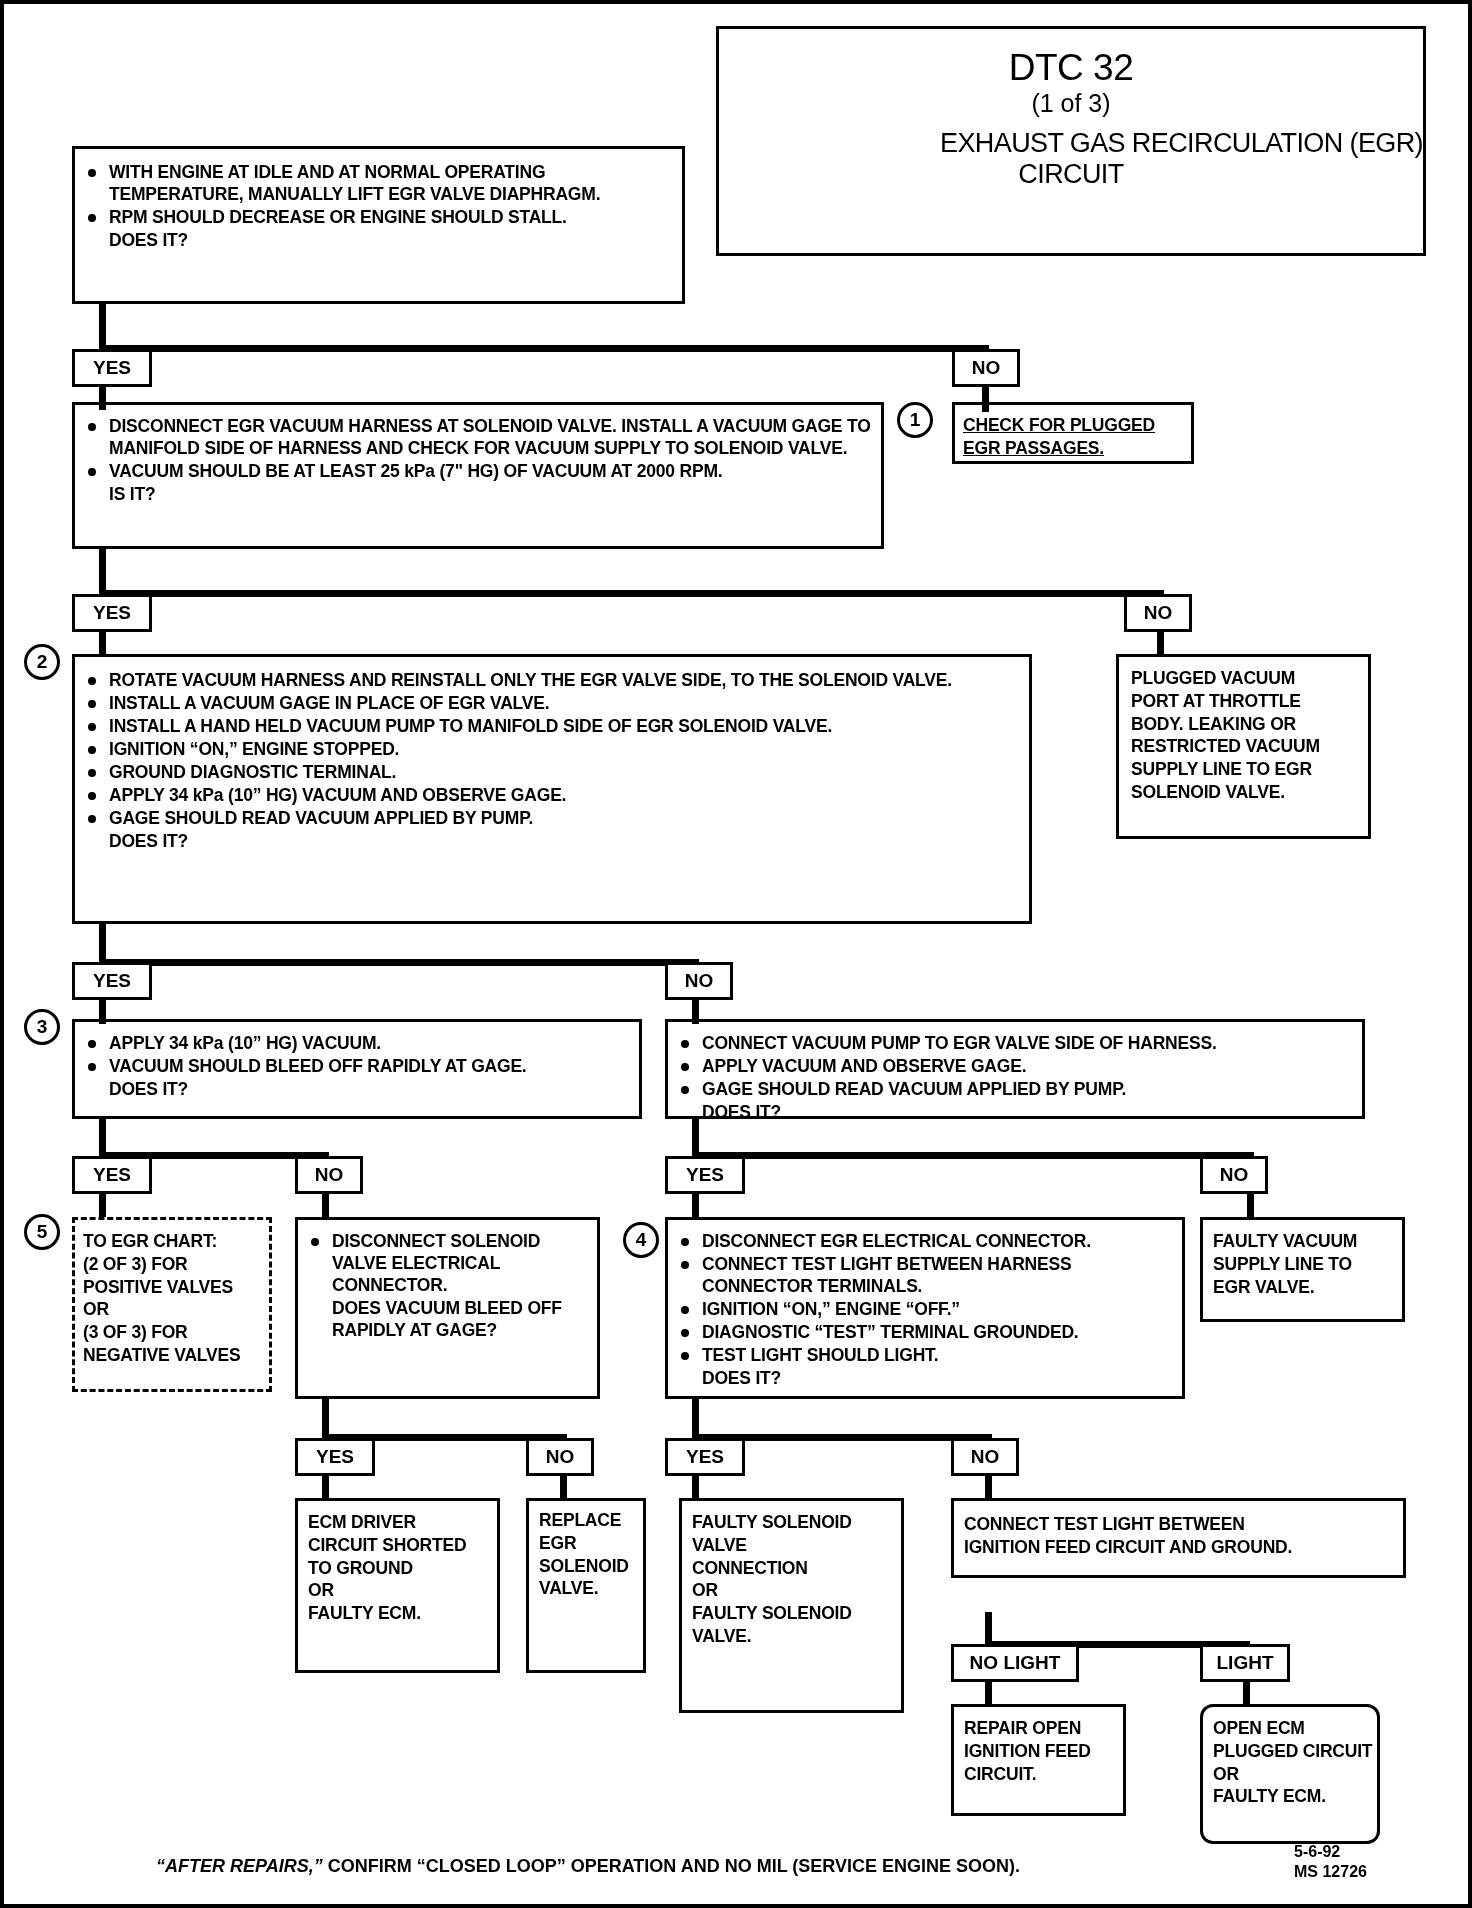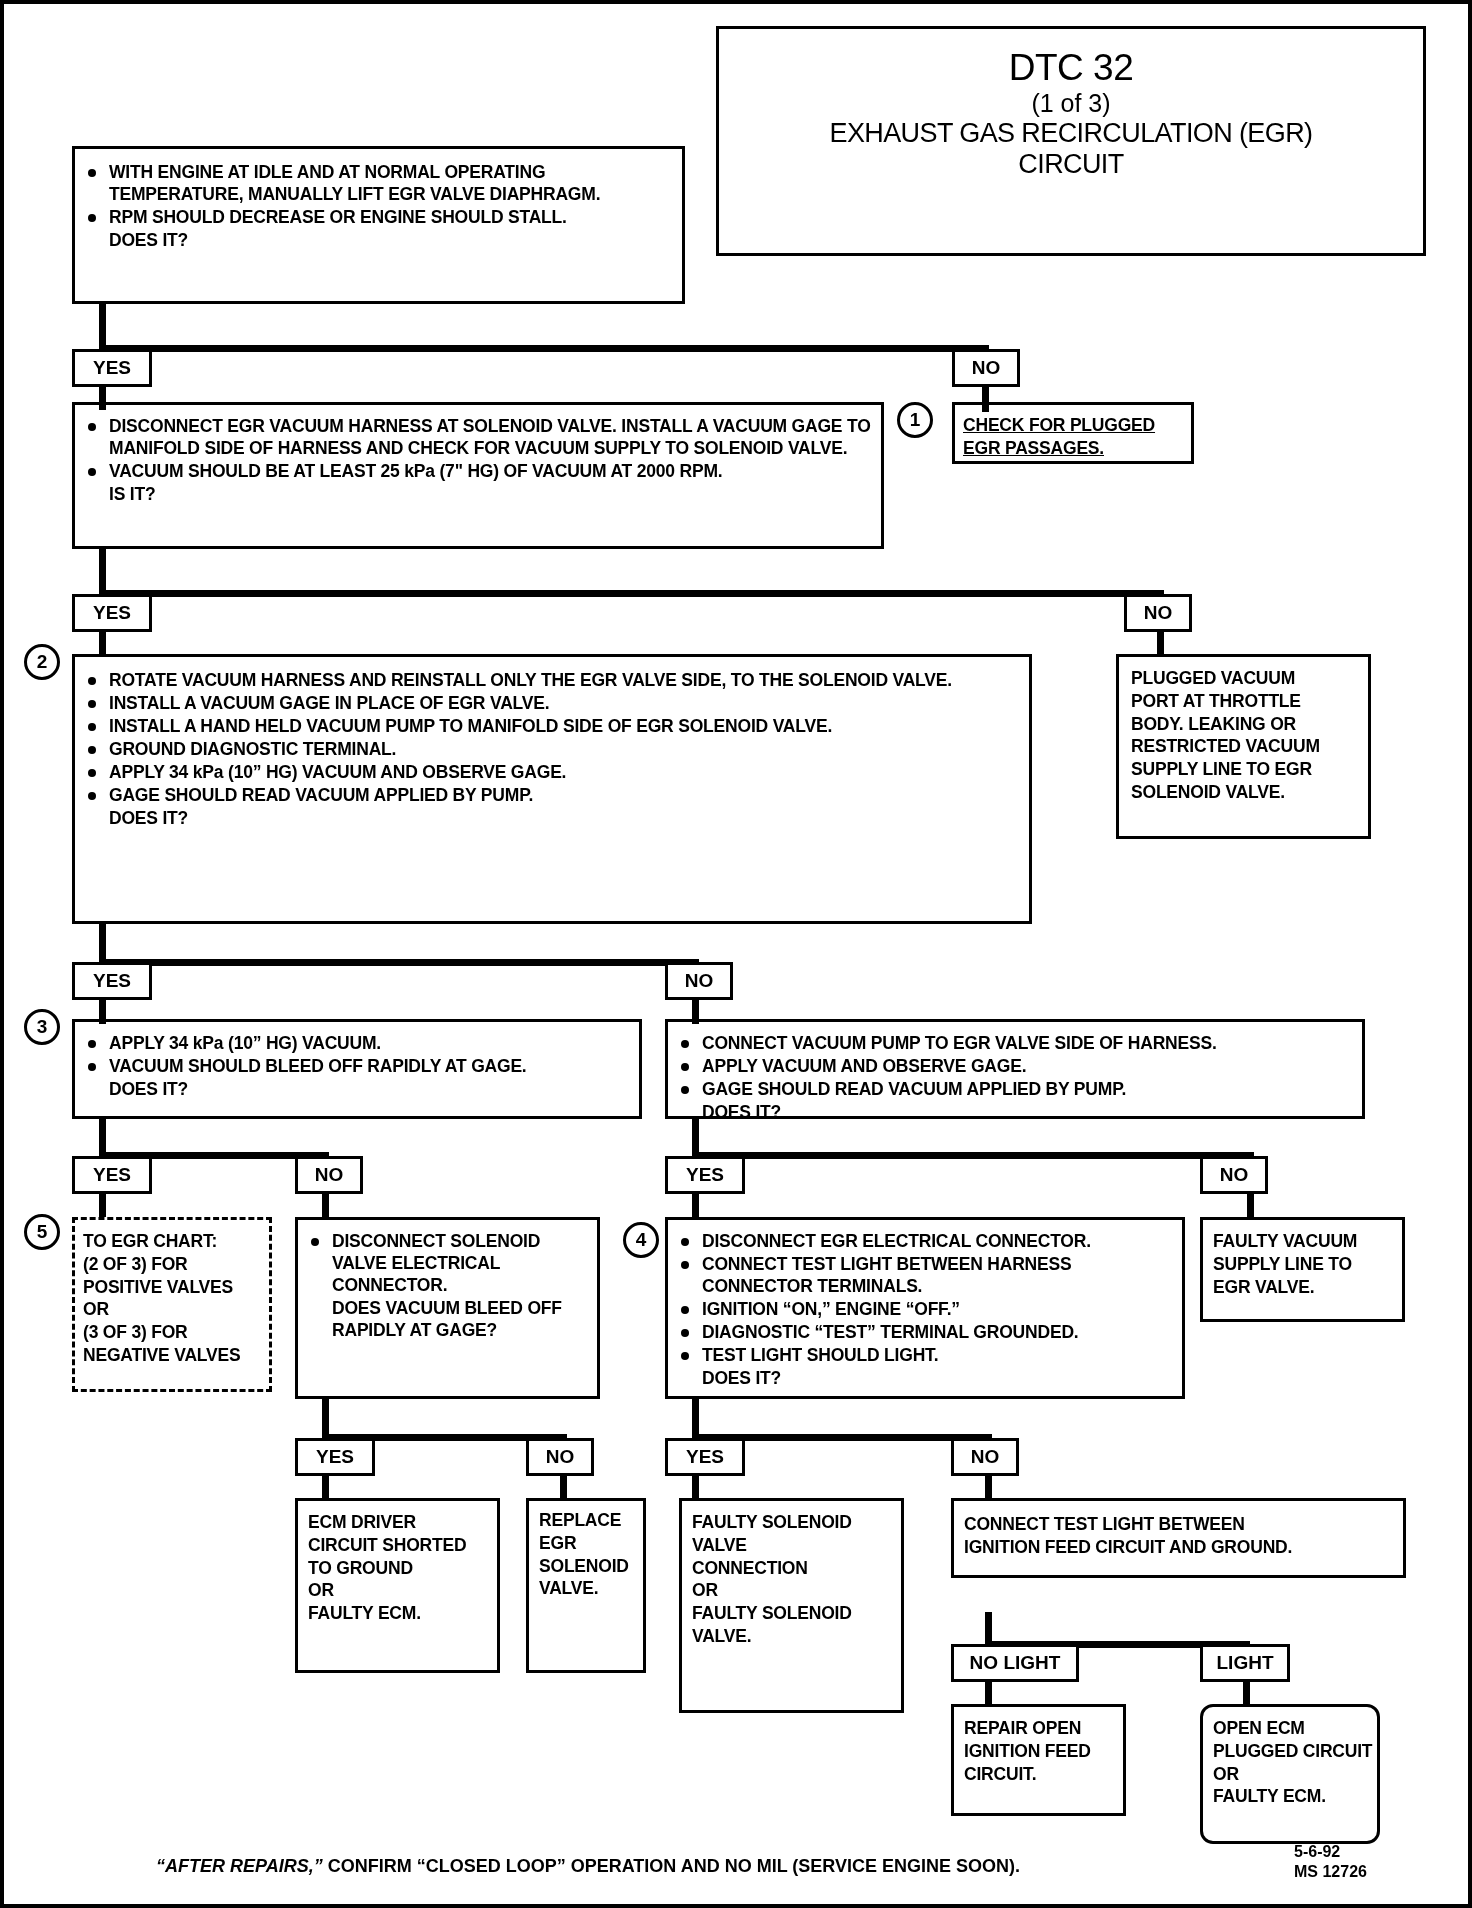--- a/index.html
+++ b/index.html
@@ -71,21 +71,21 @@
   }
 </style>
 </head>
 <body>
 
 <div id="page">
 
   <div class="title-box" style="left:712px;top:22px;width:710px;height:230px;padding-top:18px;">
     <div class="t1">DTC 32</div>
     <div class="t2">(1 of 3)</div>
-    <div class="t3" style="">EXHAUST GAS RECIRCULATION (EGR)</div>
+    <div class="t3" style="margin-top:10px;text-align:right;">EXHAUST GAS RECIRCULATION (EGR)</div>
     <div class="t3">CIRCUIT</div>
   </div>
 
   <div class="ln" style="left:95px;top:300px;width:7px;height:48px;"></div>
   <div class="ln" style="left:95px;top:341px;width:890px;height:7px;"></div>
   <div class="ln" style="left:978px;top:341px;width:7px;height:25px;"></div>
   <div class="ln" style="left:95px;top:378px;width:7px;height:28px;"></div>
   <div class="ln" style="left:978px;top:378px;width:7px;height:30px;"></div>
 
   <div class="ln" style="left:95px;top:545px;width:7px;height:48px;"></div>
@@ -171,20 +171,21 @@
     <div class="plain">SOLENOID VALVE.</div>
   </div>
 
   <div class="circ" style="left:20px;top:640px;">2</div>
 
   <div class="box" style="left:68px;top:650px;width:960px;height:270px;padding:12px 8px 6px 4px;">
     <ul class="blist">
       <li>ROTATE VACUUM HARNESS AND REINSTALL ONLY THE EGR VALVE SIDE, TO THE SOLENOID VALVE.</li>
       <li>INSTALL A VACUUM GAGE IN PLACE OF EGR VALVE.</li>
       <li>INSTALL A HAND HELD VACUUM PUMP TO MANIFOLD SIDE OF EGR SOLENOID VALVE.</li>
+      <li>IGNITION “ON,” ENGINE STOPPED.</li>
       <li>GROUND DIAGNOSTIC TERMINAL.</li>
       <li>APPLY 34 kPa (10” HG) VACUUM AND OBSERVE GAGE.</li>
       <li>GAGE SHOULD READ VACUUM APPLIED BY PUMP.</li>
       <li class="cont">DOES IT?</li>
     </ul>
   </div>
 
   <div class="tag" style="left:68px;top:958px;width:80px;height:38px;">YES</div>
   <div class="tag" style="left:661px;top:958px;width:68px;height:38px;">NO</div>
 

